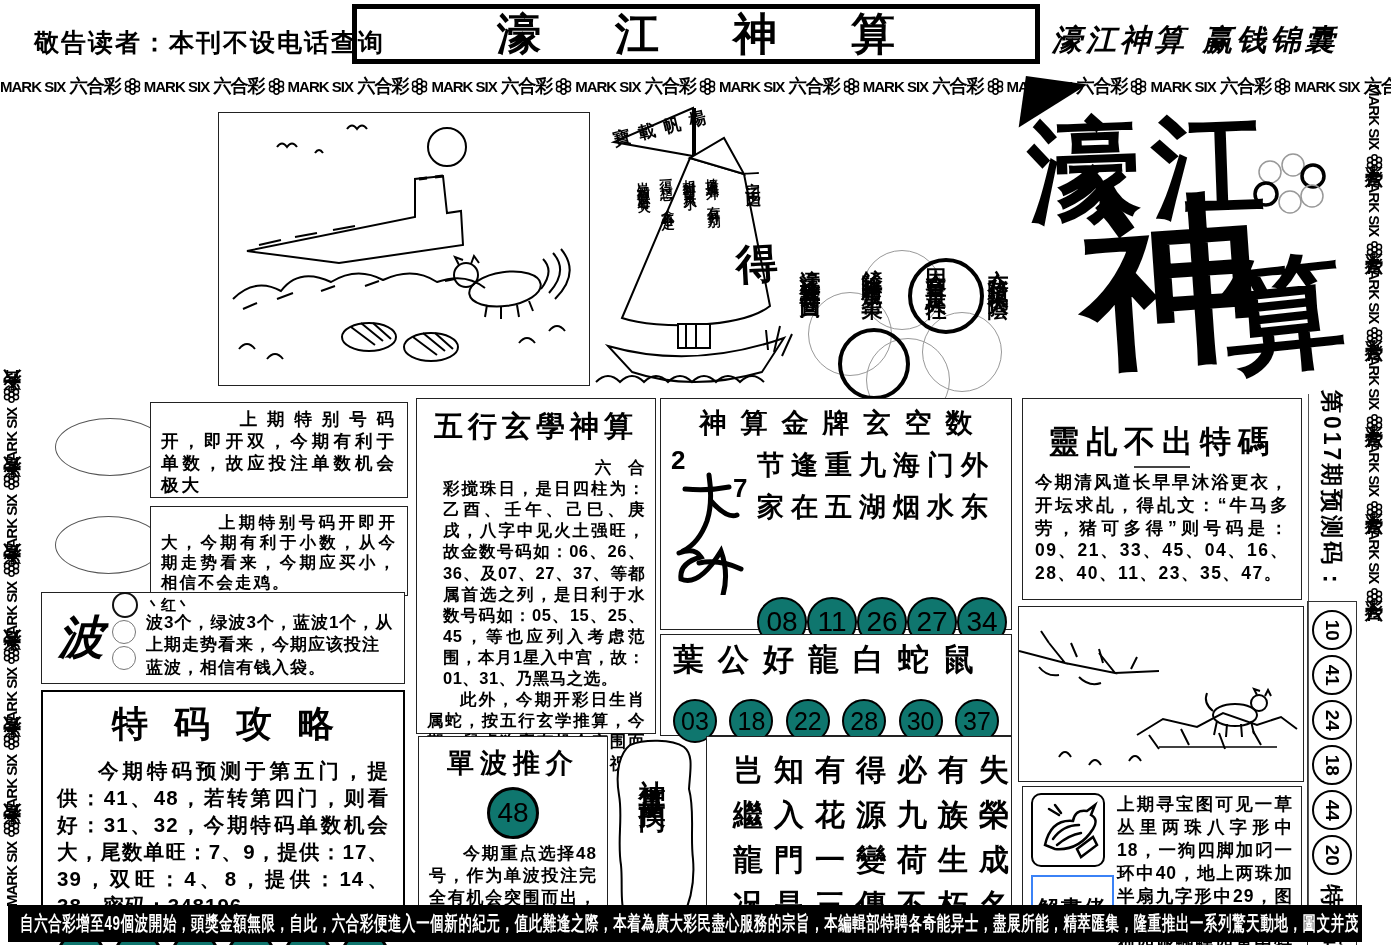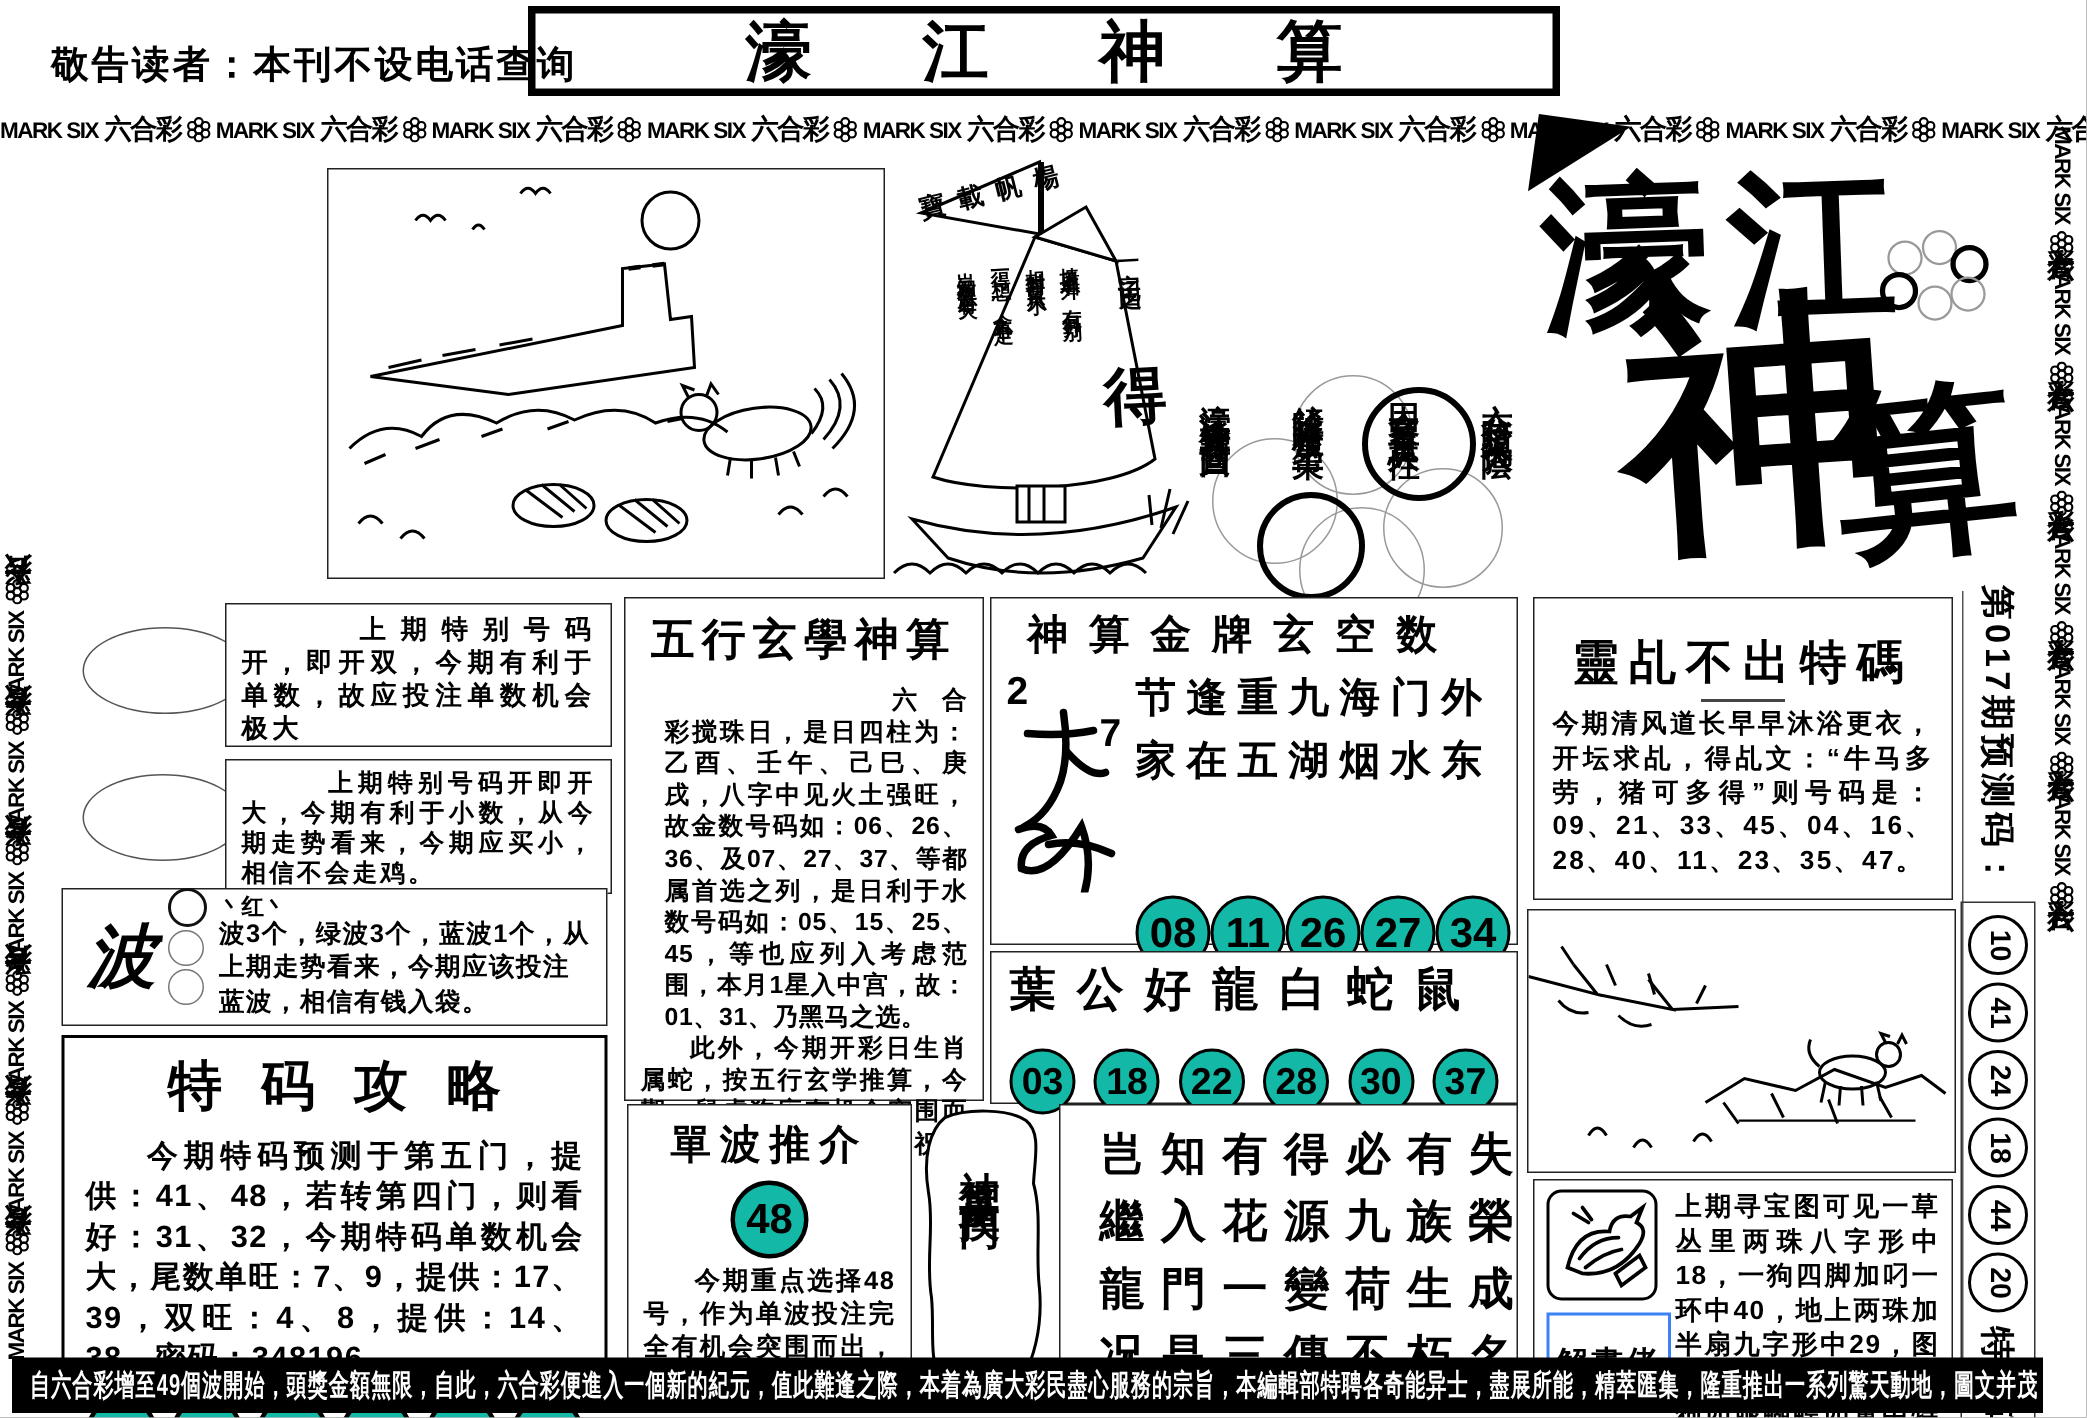--- a/index.html
+++ b/index.html
@@ -79,32 +79,32 @@
   .wcirc.first{border:2.5px solid #111;}
   #wave-text{flex:1;}
   #wave-note{display:block;text-align:left;font-size:15px;font-weight:bold;line-height:1;}
   #wave-text .para{font-size:17px;line-height:1.3;letter-spacing:1px;}
   #strategy-box{left:41px;top:690px;width:364px;height:240px;padding:8px 14px;}
   #strategy-title{text-align:center;font-family:"DejaVu Serif",serif;font-size:36px;font-weight:bold;
                   letter-spacing:26px;text-indent:26px;white-space:nowrap;}
   #strategy-box .para{font-size:20.5px;line-height:1.32;letter-spacing:1px;text-indent:2em;margin-top:8px;}
   .numrow{display:flex;justify-content:space-between;align-items:center;}
   .ncirc{display:inline-flex;align-items:center;justify-content:center;border:3px solid #000;
-         border-radius:50%;font-weight:bold;flex:0 0 auto;background:#14b8a6;}
+         border-radius:50%;font-weight:normal;flex:0 0 auto;background:#0f766e;}
   #strategy-nums{margin-top:12px;}
   #strategy-nums .ncirc{width:42px;height:42px;font-size:26px;}
 
   
   #wuxing-box{left:416px;top:398px;width:240px;height:336px;padding:8px 10px;}
   #wuxing-title{text-align:center;font-family:"DejaVu Serif",serif;font-size:29px;font-weight:bold;letter-spacing:5px;white-space:nowrap;}
   #wuxing-box .para{font-size:16.5px;line-height:1.28;letter-spacing:0.5px;margin-top:10px;}
   #wuxing-p1{text-indent:9.2em;margin-left:16px;}
   #wuxing-p2{text-indent:2em;margin-top:0 !important;}
   #gold-box{left:660px;top:398px;width:352px;height:232px;padding:6px 10px;}
-  #gold-title{font-size:27px;font-weight:bold;letter-spacing:14px;text-indent:14px;white-space:nowrap;}
+  #gold-title{text-align:center;font-size:27px;font-weight:bold;letter-spacing:14px;text-indent:14px;white-space:nowrap;}
   #gold-main{display:flex;margin-top:4px;}
   #gold-glyph{width:86px;position:relative;flex:0 0 auto;}
   #gold-glyph .gnum{position:absolute;font-weight:bold;font-size:26px;}
   #gold-lines{flex:1;}
   #gold-lines .gl{font-size:27px;font-weight:bold;letter-spacing:7px;white-space:nowrap;line-height:1.55;}
   #gold-nums{margin-top:2px;}
   #gold-nums .ncirc{width:46px;height:46px;font-size:28px;border-width:2.5px;}
   #snake-box{left:660px;top:634px;width:352px;height:102px;padding:4px 12px;}
   #snake-title{font-family:"DejaVu Serif",serif;font-size:31px;font-weight:bold;letter-spacing:14px;white-space:nowrap;}
   #snake-nums{margin-top:18px;}
@@ -143,20 +143,21 @@
 </style>
 </head>
 <body>
 
 <div id="page">
 
   <div class="abs" id="title-box">
     <span>濠江神算</span>
   </div>
   <div class="abs" id="notice">敬告读者：本刊不设电话查询</div>
+  <div class="abs" id="slogan">濠江神算  赢钱锦囊</div>
 
   <div class="abs strip" id="hstrip"><span class="strip-item"><span class="ms">MARK SIX</span> <span class="cn">六合彩</span></span><svg class="flower" viewBox="0 0 20 20" style="display:inline-block;">
         <g fill="none" stroke="#000" stroke-width="1.7">
           <circle cx="10" cy="4" r="3.1"></circle>
           <circle cx="15.2" cy="7" r="3.1"></circle>
           <circle cx="15.2" cy="13" r="3.1"></circle>
           <circle cx="10" cy="16" r="3.1"></circle>
           <circle cx="4.8" cy="13" r="3.1"></circle>
           <circle cx="4.8" cy="7" r="3.1"></circle>
           <circle cx="10" cy="10" r="3.1"></circle>

